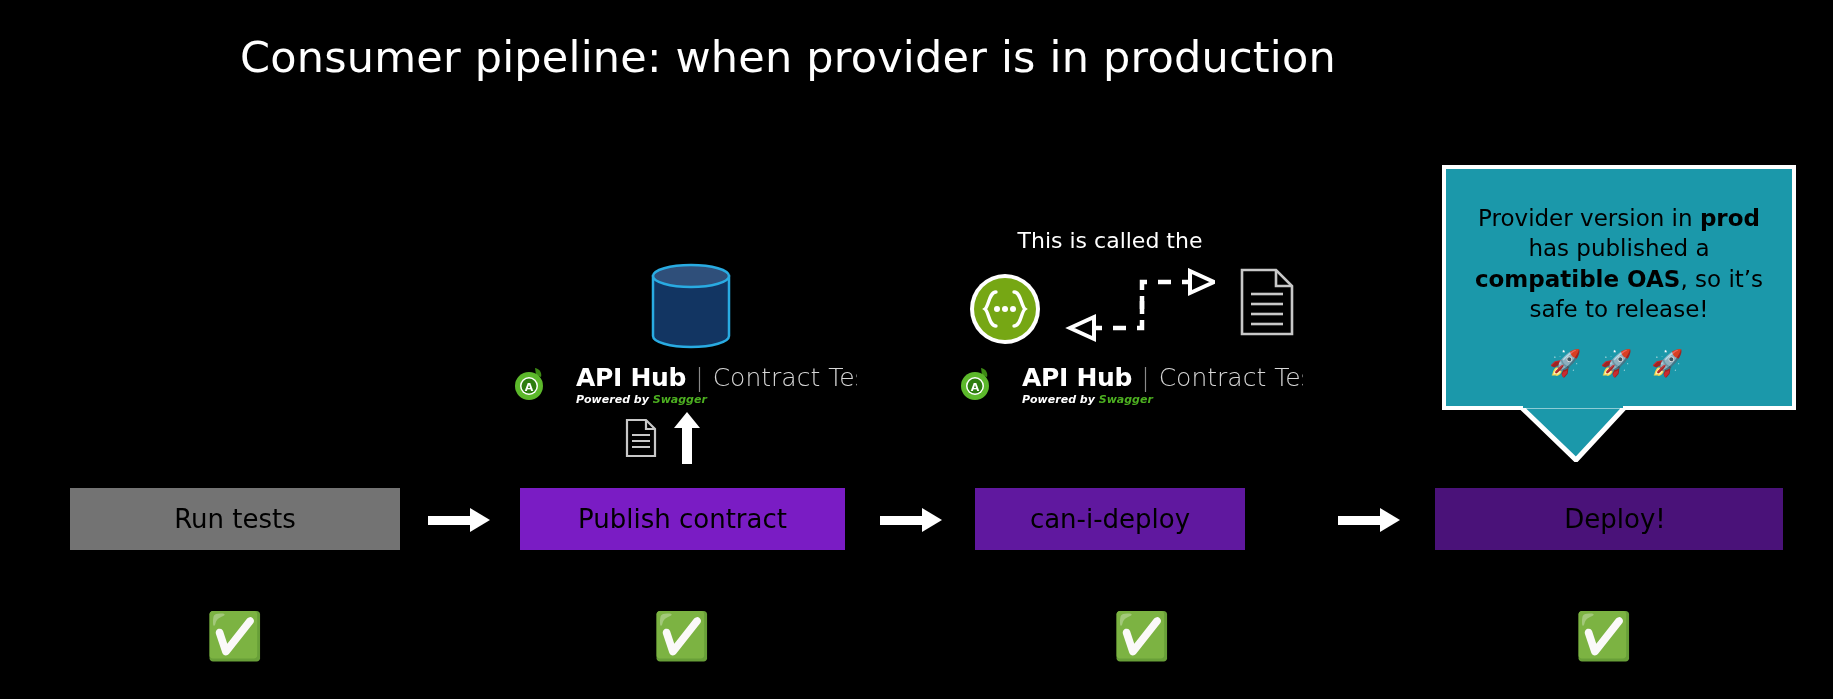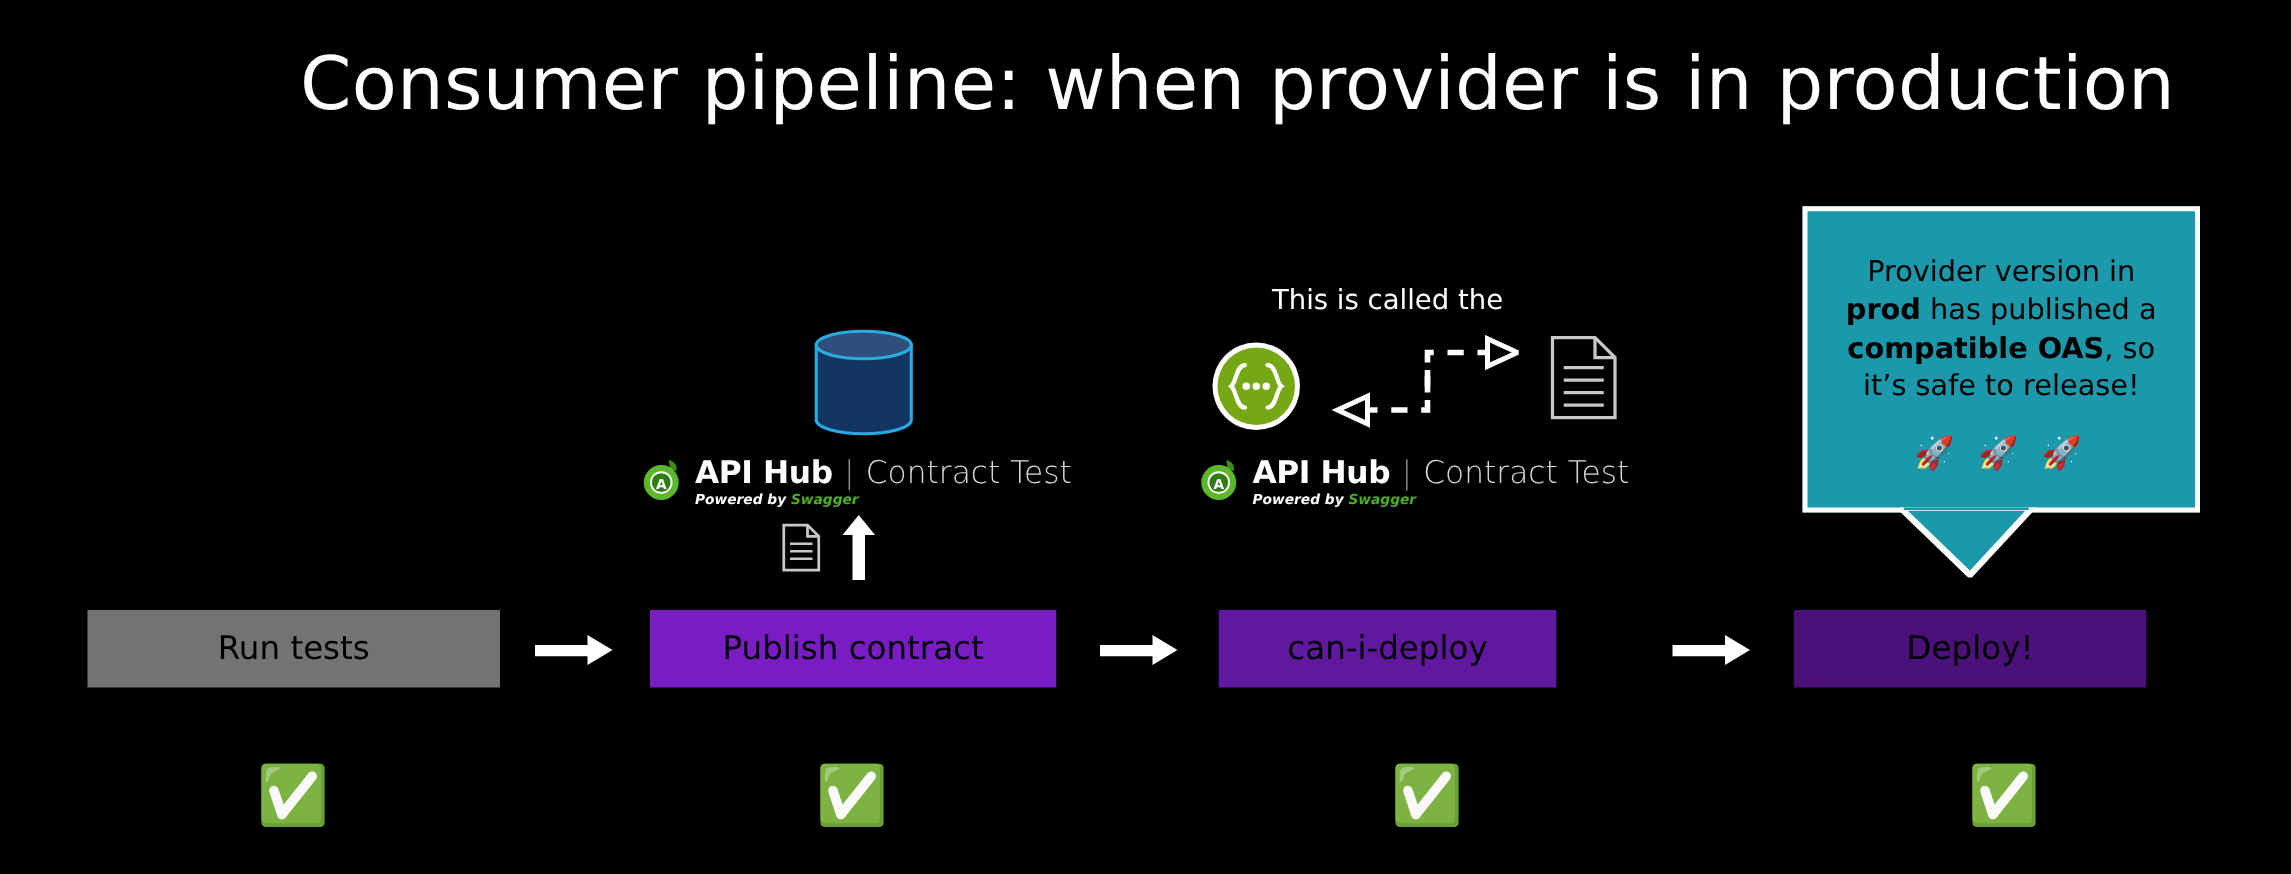--- a/index.html
+++ b/index.html
@@ -15,21 +15,21 @@
     font-family: "DejaVu Sans", "Liberation Sans", sans-serif;
     color: #ffffff;
   }
 
   
   #slide-title {
     position: absolute;
     left: 240px;
     top: 32px;
     width: 1180px;
-    font-size: 59px;
+    font-size: 43px;
     font-weight: 400;
     color: #ffffff;
     letter-spacing: 0.2px;
     white-space: nowrap;
   }
 
   
   .pipe-box {
     position: absolute;
     top: 488px;
@@ -37,21 +37,21 @@
     display: flex;
     align-items: center;
     justify-content: center;
     color: #000000;
     font-size: 26px;
     font-weight: 400;
   }
   #pipe-box-0 { left: 70px;   width: 330px; background: #8B21E0; }
   #pipe-box-1 { left: 520px;  width: 325px; background: #7A1CC4; }
   #pipe-box-2 { left: 975px;  width: 270px; background: #60189F; }
-  #pipe-box-3 { left: 1435px; width: 282px; background: #4A1279; }
+  #pipe-box-3 { left: 1435px; width: 336px; background: #4A1279; padding-left: 12px; }
 
   
   .flow-arrow {
     position: absolute;
     top: 508px;
     width: 62px;
     height: 24px;
   }
   #flow-arrow-0 { left: 428px; }
   #flow-arrow-1 { left: 880px; }
@@ -110,20 +110,21 @@
     width: 36px; height: 36px;
     flex: 0 0 36px;
     position: relative;
     margin-right: 8px;
   }
   .apihub-wordblock {
     display: flex;
     flex-direction: column;
     justify-content: center;
     flex: 0 0 auto;
+    margin-left: 20px;
   }
   .apihub-row1 {
     display: flex;
     align-items: baseline;
     white-space: nowrap;
   }
   .apihub-name {
     font-size: 25px;
     font-weight: bold;
     color: #ffffff;
@@ -205,20 +206,21 @@
     height: 68px;
   }
 
   
   #callout {
     position: absolute;
     left: 1442px;
     top: 165px;
     width: 318px;
     height: 245px;
+    padding-left: 36px;
   }
   #callout-body {
     position: absolute;
     left: 0; top: 0;
     width: 100%;
     height: 245px;
     background: #1B98AA;
     border: 4px solid #ffffff;
     box-sizing: border-box;
     display: flex;

